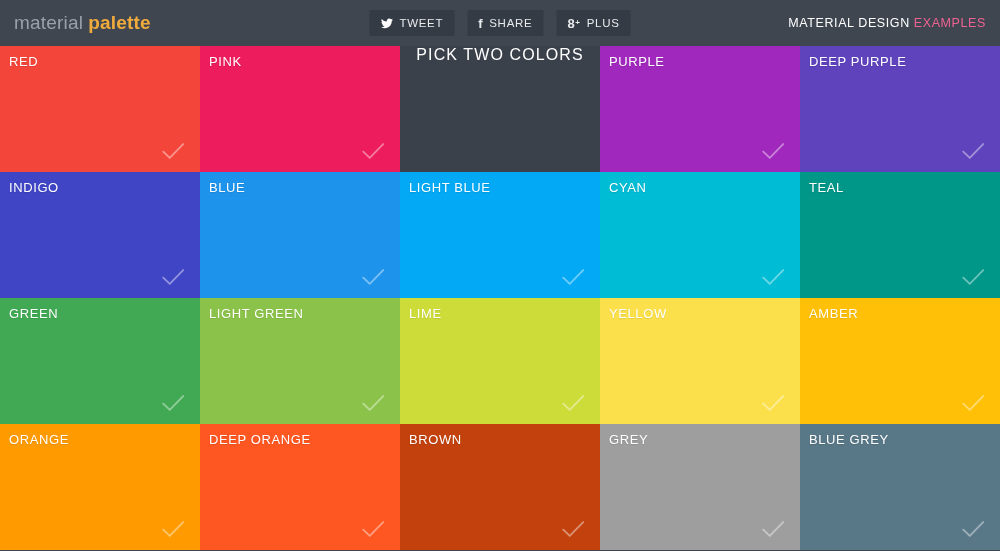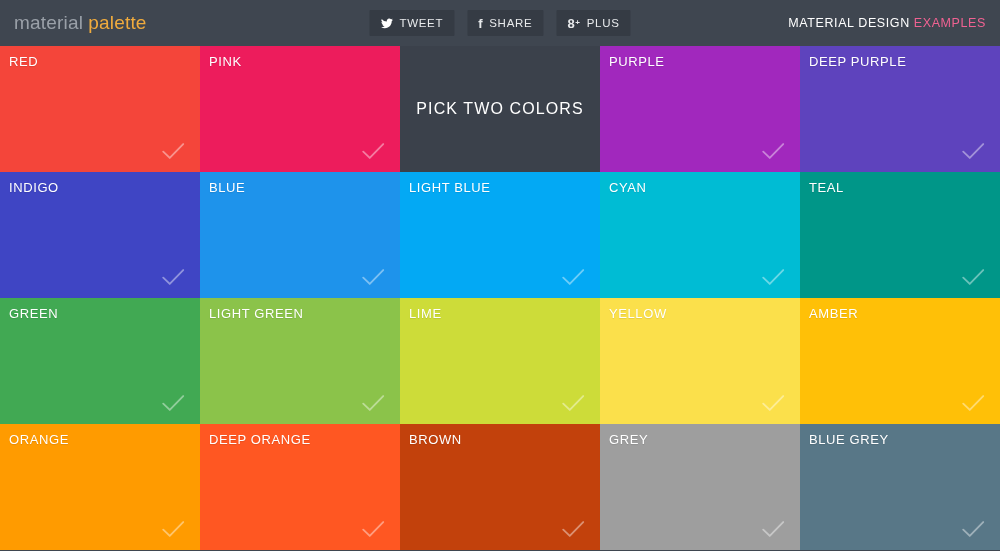--- a/index.html
+++ b/index.html
@@ -19,21 +19,21 @@
     display:flex;
     align-items:center;
     padding:0 10px 0 14px;
   }
   .logo {
     font-size:19px;
     letter-spacing:0.2px;
     white-space:nowrap;
   }
   .logo .logo-material { color:#9aa0a8; font-weight:400; }
-  .logo .logo-palette  { color:#f0ab3d; font-weight:400; margin-left:5px; }
+  .logo .logo-palette  { color:#f0ab3d; font-weight:700; margin-left:5px; }
 
   .social {
     position:absolute;
     left:50%;
     top:50%;
     transform:translate(-50%,-50%);
     display:flex;
     gap:13px;
     align-items:flex-end;
   }
@@ -101,21 +101,20 @@
     width:26px;
     height:26px;
     opacity:0.42;
     pointer-events:none;
   }
   .tile-check svg { display:block; width:26px; height:26px; }
 
   
   .tile-promo {
     display:flex;
-    align-items:center;
     justify-content:center;
     cursor:default;
   }
   .promo-text {
     color:#ffffff;
     font-size:16px;
     letter-spacing:1.1px;
   }
 </style>
 </head>

